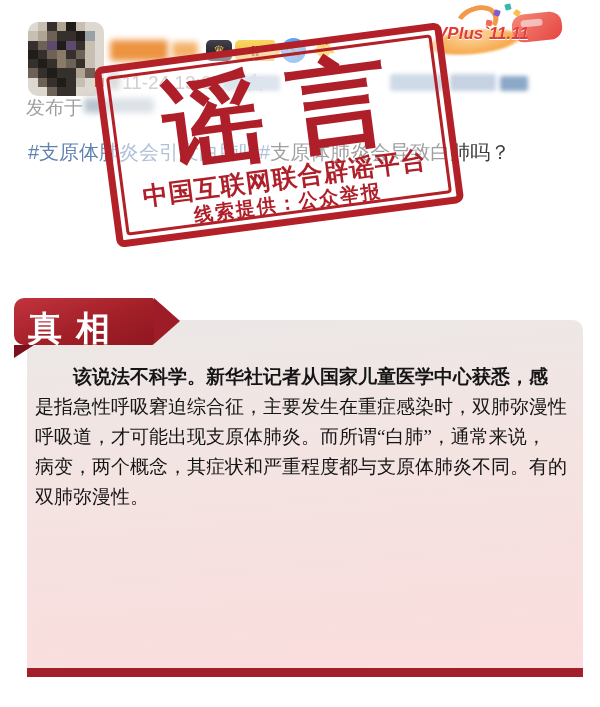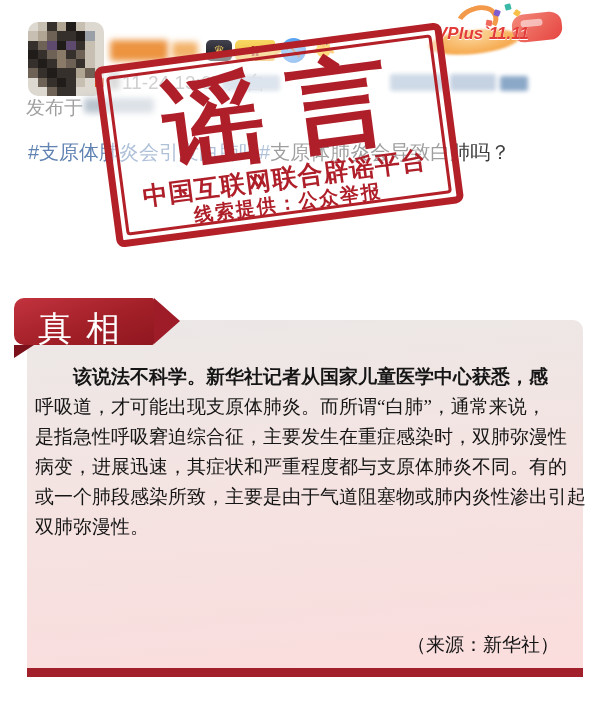--- a/index.html
+++ b/index.html
@@ -70,22 +70,22 @@
   .panel{left:27px;top:320px;width:556px;height:348px;border-radius:0 10px 0 0;
          background:linear-gradient(175deg,#ebe8e7 0%,#f3e4e2 40%,#fbdddd 100%);}
   .panel-bar{left:27px;top:668px;width:556px;height:9px;background:#a2202c;}
   .ribbon{left:14px;top:298px;width:140px;height:47px;border-radius:10px 2px 2px 10px;
           background:linear-gradient(160deg,#c2333e 0%,#a32028 55%,#8f1620 100%);
           display:flex;align-items:center;}
   .ribbon-arrow{left:154px;top:298px;width:0;height:0;border-top:23.5px solid transparent;
           border-bottom:23.5px solid transparent;border-left:26px solid #9e1c27;}
   .ribbon-fold{left:14px;top:345px;width:0;height:0;border-top:13px solid #7a111b;
           border-right:20px solid transparent;}
-  .ribbon-text{font-family:"Liberation Serif","DejaVu Serif",serif;font-weight:normal;color:#ffffff;
-          font-size:34px;letter-spacing:14px;padding-left:24px;white-space:nowrap;margin-top:15px;}
+  .ribbon-text{font-family:"Liberation Serif","DejaVu Serif",serif;font-weight:bold;color:#ffffff;
+          font-size:34px;letter-spacing:14px;padding-left:14px;white-space:nowrap;margin-top:15px;}
 
   .truth-body{left:35px;top:362px;width:524px;font-family:"Liberation Serif","DejaVu Serif",serif;
           font-size:19px;line-height:30px;color:#151515;}
   .truth-line{height:30px;white-space:nowrap;}
   .truth-line:first-child{text-indent:2em;font-weight:bold;}
   .truth-source{left:35px;top:632px;width:524px;text-align:right;
           font-family:"Liberation Serif","DejaVu Serif",serif;font-size:19px;color:#151515;}
 </style>
 </head>
 <body>
@@ -213,21 +213,19 @@
   <div class="abs panel"></div>
   <div class="abs panel-bar"></div>
   <div class="abs ribbon">
     <span class="ribbon-text">真相</span>
   </div>
   <div class="abs ribbon-arrow"></div>
   <div class="abs ribbon-fold"></div>
 
   <div class="abs truth-body">
     <div class="truth-line">该说法不科学。新华社记者从国家儿童医学中心获悉，感</div>
+    <div class="truth-line">是指急性呼吸窘迫综合征，主要发生在重症感染时，双肺弥漫性</div>
     <div class="truth-line">呼吸道，才可能出现支原体肺炎。而所谓“白肺”，通常来说，</div>
-    <div class="truth-line">是指急性呼吸窘迫综合征，主要发生在重症感染时，双肺弥漫性</div>
-    <div class="truth-line">病变，进展迅速，其症状和严重程度都与支原体肺炎不同。有的</div>
-    <div class="truth-line">或一个肺段感染所致，主要是由于气道阻塞物或肺内炎性渗出引起</div>
+    <div class="truth-line">病变，两个概念，其症状和严重程度都与支原体肺炎不同。有的</div>
     <div class="truth-line">双肺弥漫性。</div>
   </div>
-  <div class="abs truth-source">（来源：新华社）</div>
 
 </div>
 
 </body></html>

